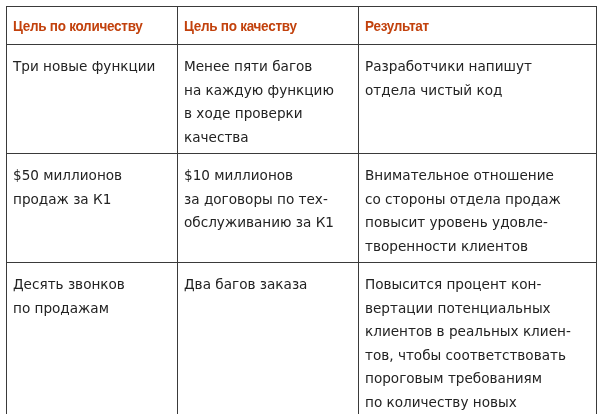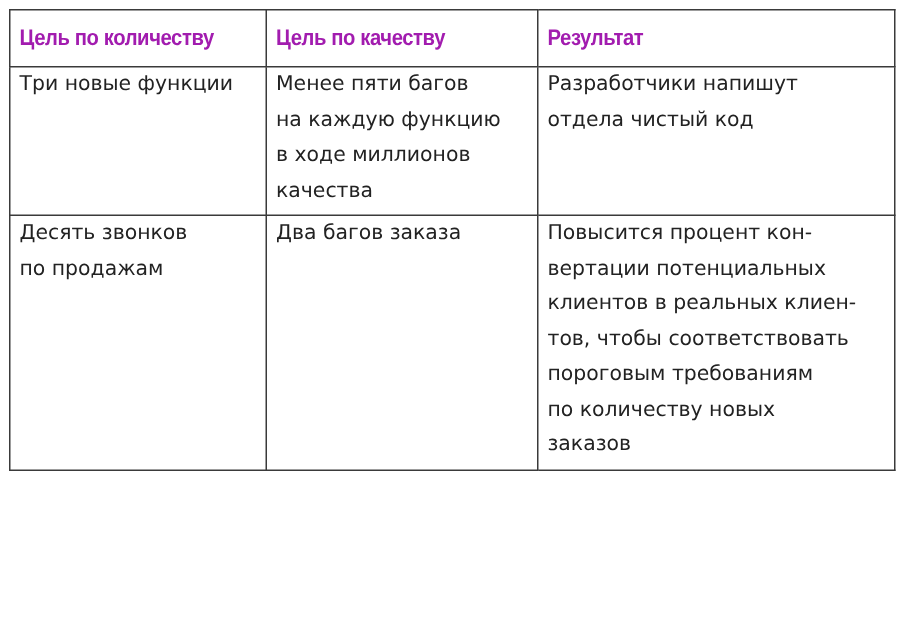--- a/index.html
+++ b/index.html
@@ -35,33 +35,33 @@
       padding: 0 6px 0 6px;
     }
     th {
       font-family: "Liberation Sans", sans-serif;
       font-weight: bold;
       font-size: 15px;
       letter-spacing: -0.3px;
       height: 37px;
       vertical-align: middle;
       padding-top: 0;
-      color: #a21caf;
+      color: #c2410c;
       transform-origin: left center;
     }
     th span {
       display: inline-block;
       transform: scaleX(0.9);
       transform-origin: left center;
       white-space: nowrap;
     }
     td {
       font-size: 13.6px;
       line-height: 23.5px;
-      padding-top: 0;
+      padding-top: 10px;
       padding-bottom: 4px;
       font-weight: normal;
       color: #222222;
     }
     td span {
       display: block;
       white-space: pre-line;
     }
     tr.r1 td { height: 91px; }
     tr.r2 td { height: 90px; }
@@ -85,26 +85,43 @@
       </tr>
     </thead>
     <tbody>
       <tr class="r1">
         <td>
             <span>Три новые функции</span>
           </td>
         <td>
             <span>Менее пяти багов
 на каждую функцию
-в ходе миллионов
+в ходе проверки
 качества</span>
           </td>
         <td>
             <span>Разработчики напишут
 отдела чистый код</span>
+          </td>
+      </tr>
+      <tr class="r2">
+        <td>
+            <span>$50 миллионов
+продаж за К1</span>
+          </td>
+        <td>
+            <span>$10 миллионов
+за договоры по тех-
+обслуживанию за К1</span>
+          </td>
+        <td>
+            <span>Внимательное отношение
+со стороны отдела продаж
+повысит уровень удовле-
+творенности клиентов</span>
           </td>
       </tr>
       <tr class="r3">
         <td>
             <span>Десять звонков
 по продажам</span>
           </td>
         <td>
             <span>Два багов заказа</span>
           </td>

